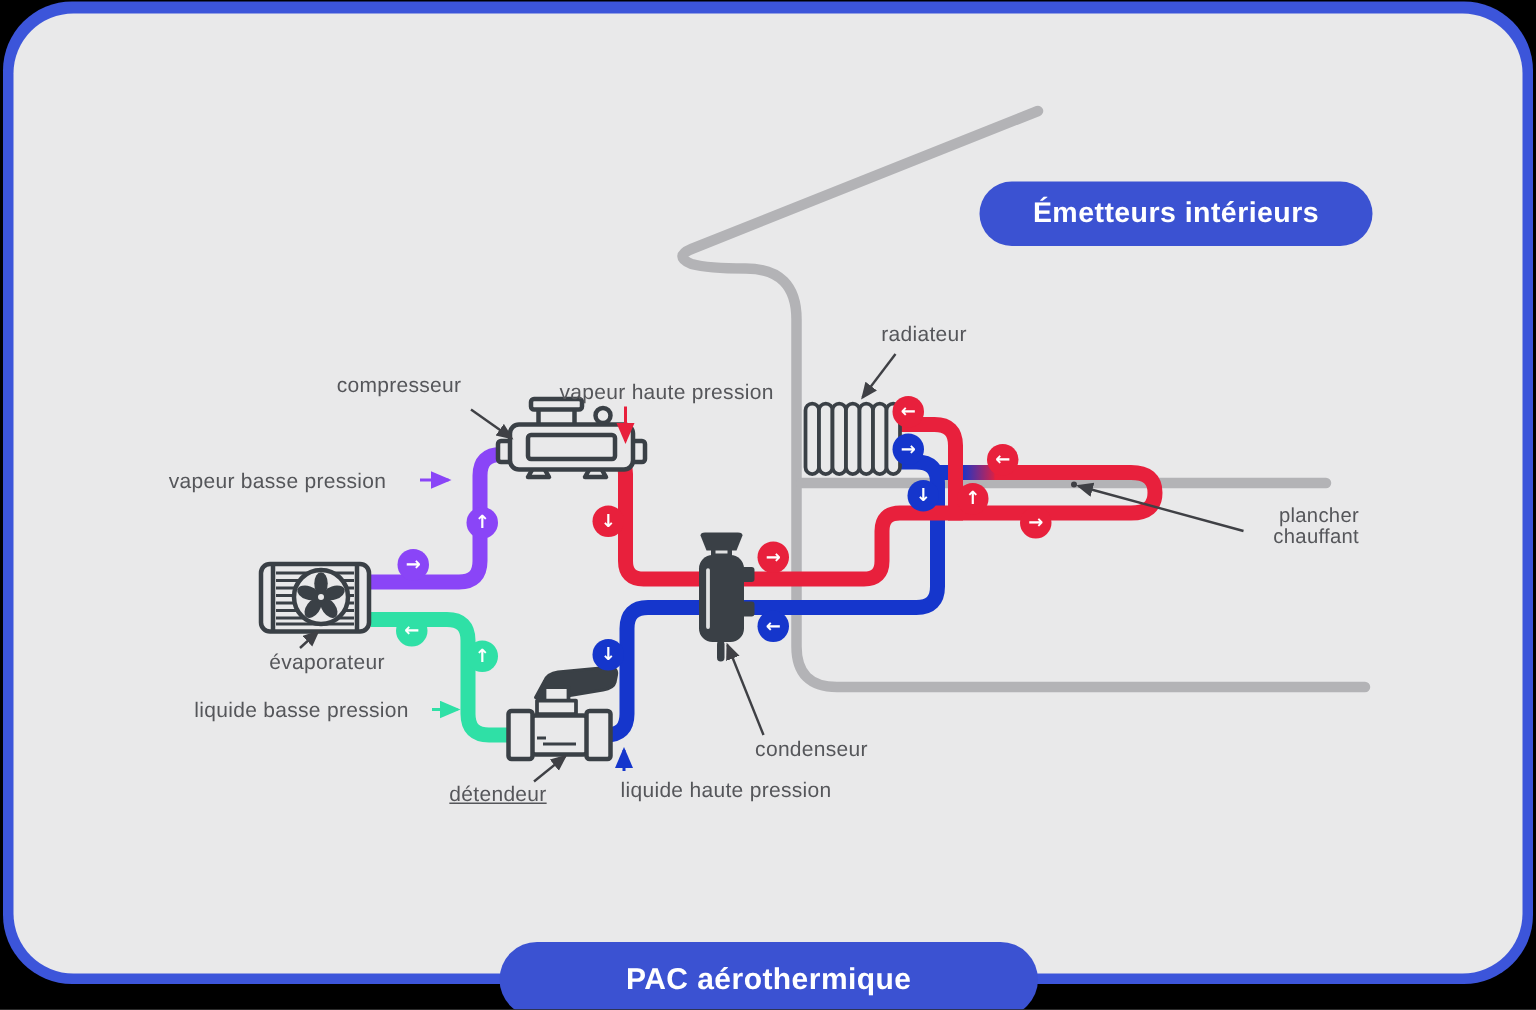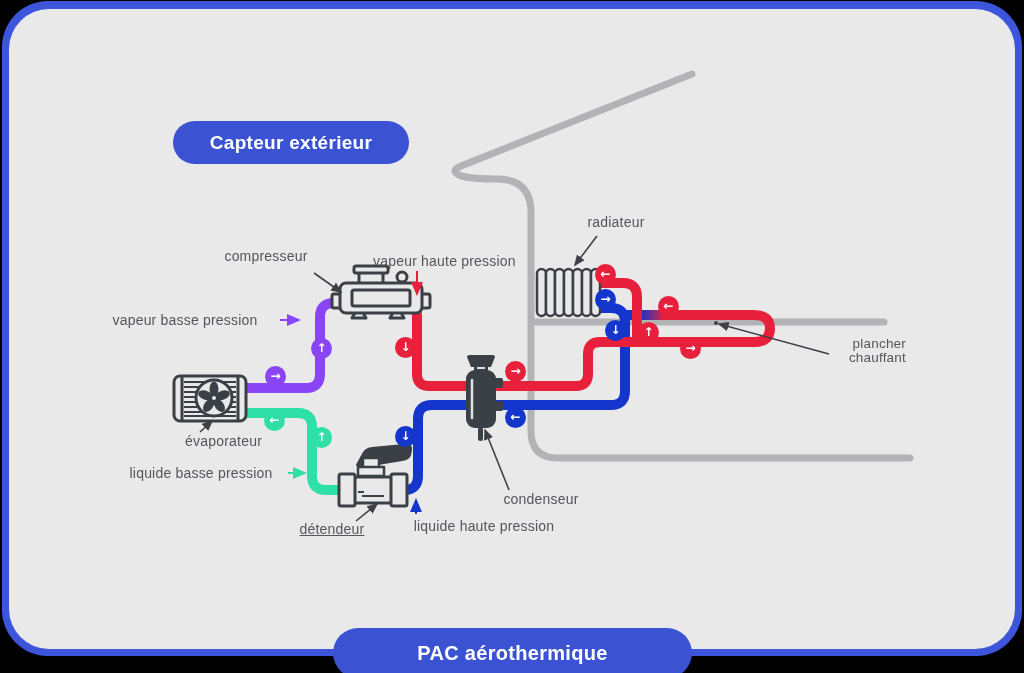--- a/index.html
+++ b/index.html
@@ -147,26 +147,26 @@
     </g>
 
     <g fill="none" stroke-width="2">
       <line x1="280" y1="320" x2="299" y2="320" stroke="#8a45f7" marker-end="url(#mk-p)"></line>
       <line x1="417" y1="271" x2="417" y2="294" stroke="#e8203c" marker-end="url(#mk-r)"></line>
       <line x1="288" y1="473" x2="305" y2="473" stroke="#2fe0a6" marker-end="url(#mk-g)"></line>
       <line x1="416" y1="514" x2="416" y2="500" stroke="#1536cc" marker-end="url(#mk-b)"></line>
     </g>
   </svg>
 
-  <div class="pill" style="left:173px;top:121px;width:236px;height:43px;">Capteur extérieur</div>
+  <div class="pill" style="left:653px;top:121px;width:262px;height:43px;">Émetteurs intérieurs</div>
   <div class="pill" style="left:333px;top:628px;width:359px;height:50px;font-size:20px;">PAC aérothermique</div>
 
   <div class="lbl" style="left:196px;top:249px;width:140px;">compresseur</div>
   <div class="lbl" style="left:576px;top:215px;width:80px;">radiateur</div>
-  <div class="lbl" style="left:142px;top:434px;width:120px;text-align:right;">évaporateur</div>
+  <div class="lbl" style="left:158px;top:434px;width:120px;">évaporateur</div>
   <div class="lbl" style="left:292px;top:522px;width:80px;text-decoration:underline;">détendeur</div>
   <div class="lbl" style="left:499px;top:492px;width:84px;">condenseur</div>
   <div class="lbl wrap" style="left:834px;top:337px;width:72px;">plancher chauffant</div>
 
   <div class="lbl" style="left:373px;top:254px;width:140px;">vapeur haute pression</div>
   <div class="lbl" style="left:112px;top:313px;width:146px;">vapeur basse pression</div>
   <div class="lbl" style="left:128px;top:466px;width:146px;">liquide basse pression</div>
   <div class="lbl" style="left:412px;top:519px;width:144px;">liquide haute pression</div>
 
   <div class="badge purple" style="left:265px;top:366px;">→</div>

